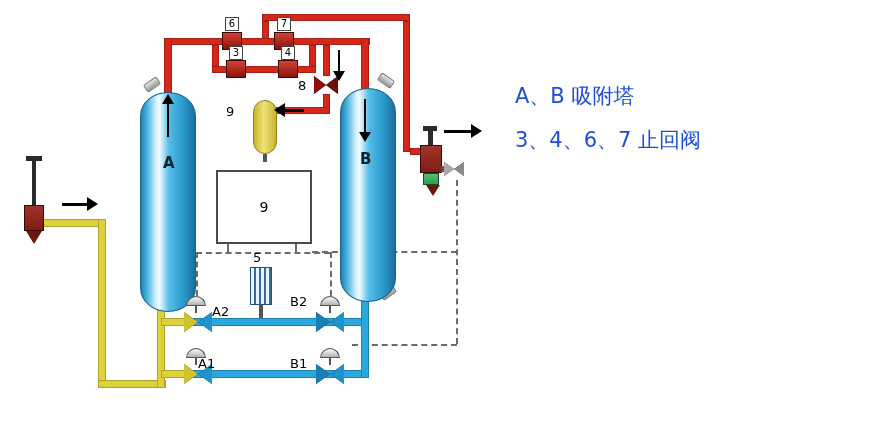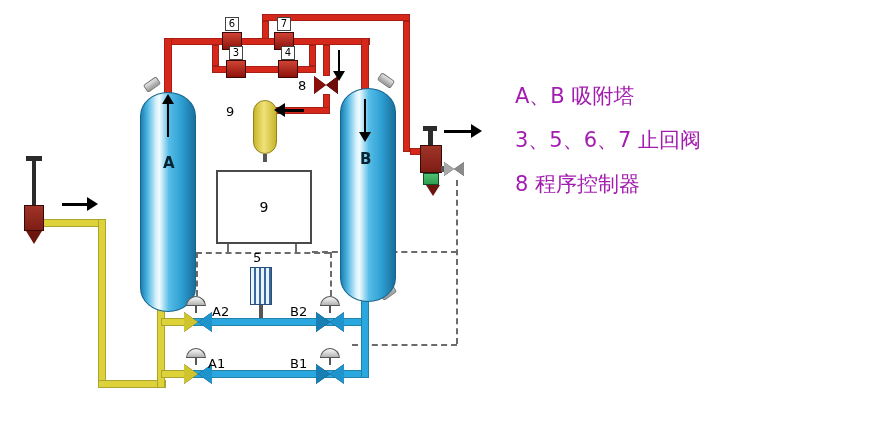--- a/index.html
+++ b/index.html
@@ -42,21 +42,21 @@
   .aru,.ard{position:absolute;z-index:5;width:2px;background:#000}
   .aru:before{content:"";position:absolute;top:-9px;left:-5px;border-left:6px solid transparent;border-right:6px solid transparent;border-bottom:10px solid #000}
   .ard:before{content:"";position:absolute;bottom:-9px;left:-5px;border-left:6px solid transparent;border-right:6px solid transparent;border-top:10px solid #000}
   .arr,.arl{position:absolute;z-index:5;height:3px;background:#000}
   .arr:before{content:"";position:absolute;right:-10px;top:-6px;border-top:7px solid transparent;border-bottom:7px solid transparent;border-left:11px solid #000}
   .arl:before{content:"";position:absolute;left:-10px;top:-6px;border-top:7px solid transparent;border-bottom:7px solid transparent;border-right:11px solid #000}
   .maroon{position:absolute;z-index:3;background:linear-gradient(#a03428,var(--regulator-maroon,#7e1d15));border:1px solid #380a05}
   .green{position:absolute;z-index:4;background:linear-gradient(#4fbf72,var(--regulator-green,#2f9e4f));border:1px solid #124d29}
   .dark{position:absolute;z-index:3;background:#2b2b2b}
   .cone{position:absolute;z-index:3;width:0;height:0}
-  .legend{position:absolute;left:515px;top:74px;z-index:6;font-size:21px;line-height:44px;color:#a21caf}
+  .legend{position:absolute;left:515px;top:74px;z-index:6;font-size:21px;line-height:44px;color:#1d4ed8}
   .legend div{white-space:nowrap}
 </style>
 </head>
 <body>
 
 <div class="canvas">
 
   <div class="dv" style="left:227px;top:244px;height:8px"></div>
   <div class="dv" style="left:295px;top:244px;height:8px"></div>
   <div class="dh" style="left:196px;top:252px;width:134px"></div>
@@ -127,29 +127,29 @@
       <i class="r"></i>
     </div>
   <div class="lbl" style="left:212px;top:304px">A2</div>
 
   <div class="dome" style="left:320px;top:296px;width:20px;height:10px"></div>
   <div class="stem" style="left:329px;top:306px;width:2px;height:7px"></div>
   <div class="bt bt20" style="left:316px;top:312px;--cl:#177fb4;--cr:#1f93cc">
       <i class="l"></i>
       <i class="r"></i>
     </div>
-  <div class="lbl" style="left:290px;top:304px">B2</div>
+  <div class="lbl" style="left:290px;top:294px">B2</div>
 
   <div class="dome" style="left:186px;top:348px;width:20px;height:10px"></div>
   <div class="stem" style="left:195px;top:358px;width:2px;height:7px"></div>
   <div class="bt bt20" style="left:184px;top:364px;--cl:#cfc42e;--cr:#1f93cc">
       <i class="l"></i>
       <i class="r"></i>
     </div>
-  <div class="lbl" style="left:208px;top:356px">A1</div>
+  <div class="lbl" style="left:198px;top:356px">A1</div>
 
   <div class="dome" style="left:320px;top:348px;width:20px;height:10px"></div>
   <div class="stem" style="left:329px;top:358px;width:2px;height:7px"></div>
   <div class="bt bt20" style="left:316px;top:364px;--cl:#177fb4;--cr:#1f93cc">
       <i class="l"></i>
       <i class="r"></i>
     </div>
   <div class="lbl" style="left:290px;top:356px">B1</div>
 
   <div class="nozzle" style="left:144px;top:80px;width:16px;height:9px;transform:rotate(-35deg)"></div>
@@ -175,17 +175,16 @@
   <div class="cone" style="left:426px;top:185px;border-left:7px solid transparent;border-right:7px solid transparent;border-top:11px solid #6d160d"></div>
   <div class="stem" style="left:441px;top:166px;width:5px;height:6px"></div>
   <div class="bt bt14" style="left:444px;top:162px">
       <i class="l"></i>
       <i class="r"></i>
     </div>
   <div class="arr" style="left:444px;top:130px;width:28px"></div>
 
   <div class="legend">
     <div>A、B 吸附塔</div>
-    <div>3、5、6、7 止回阀</div>
-    <div>8 程序控制器</div>
+    <div>3、4、6、7 止回阀</div>
   </div>
 
 </div>
 
 </body></html>

